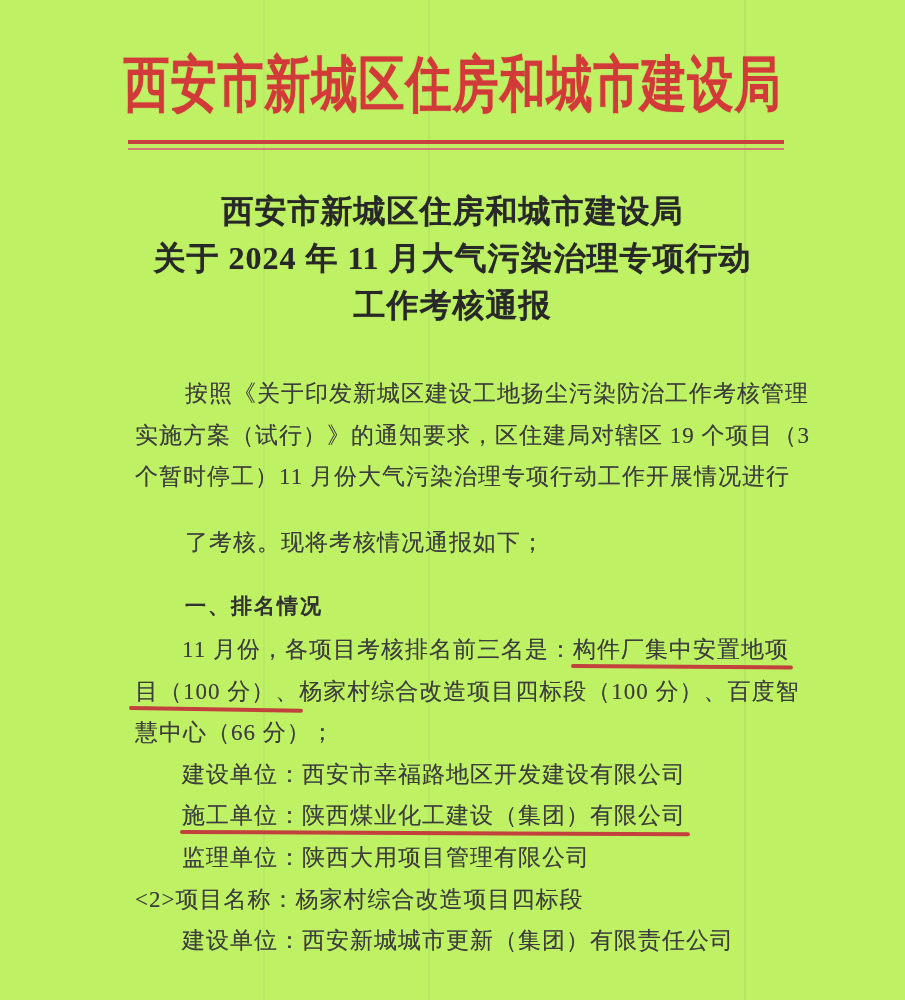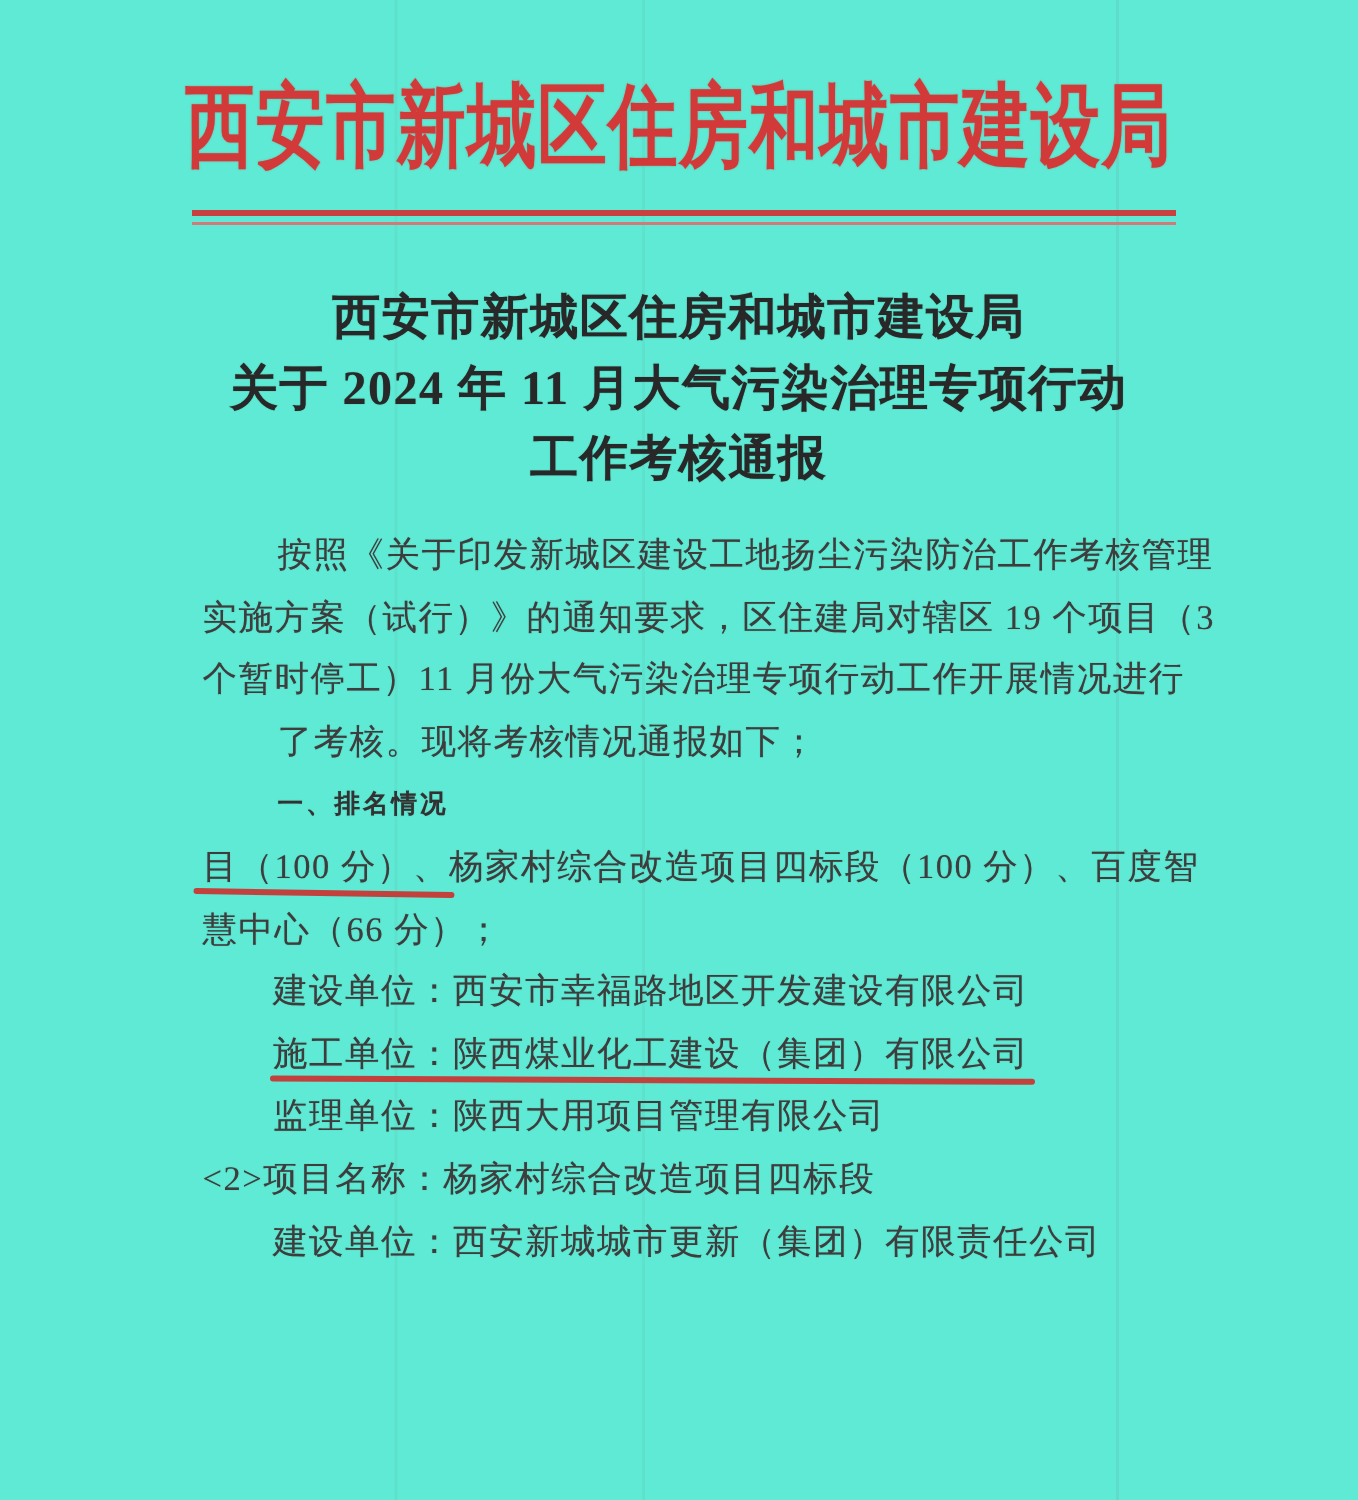--- a/index.html
+++ b/index.html
@@ -1,20 +1,20 @@
 <!DOCTYPE html>
 <html style="--header-red: #d23a3a; --rule-red: #c8403f; --rule-thin-red: #d4797a; --underline-red: #c2413d; --body-ink: #3d3d3d;"><head>
 <meta charset="utf-8">
 <style>
   html,body { margin:0; padding:0; background:#e8e8e8; }
   .page {
     position:relative;
     width:905px; height:1000px;
     margin:0 auto;
-    background:#5eead4;
+    background:#bef264;
     overflow:hidden;
     font-family:"Liberation Serif","DejaVu Serif",serif;
   }
   
   .scan-v { position:absolute; top:0; bottom:0; width:2px; background:rgba(105,105,120,0.06); }
   .sv1 { left:263px; }
   .sv2 { left:428px; }
   .sv3 { left:744px; background:rgba(105,105,120,0.10); }
 
   
@@ -45,25 +45,25 @@
 
   
   .body-text {
     position:absolute; top:349px; left:135px; width:720px;
     font-size:23px; color:var(--body-ink,#3d3d3d);
     letter-spacing:1px;
     text-shadow:0 0 0.6px rgba(70,70,70,0.5);
   }
   .bl { line-height:41.6px; white-space:nowrap; }
   .ls4 { letter-spacing:4px; }
-  .ind-p { padding-left:50px; }
+  .ind-p { padding-left:50px;margin-top:24px; }
   .ind-u { padding-left:47px; }
   .heading {
-    font-family:Liberation Serif, serif;
-    font-weight:bold; font-size:17px; color:#323232;
+    font-family:Liberation Mono, monospace;
+    font-weight:bold; font-size:21px; color:#323232;
     letter-spacing:2px;
   }
   
   .ul { position:relative; }
   .ul::after {
     content:""; position:absolute; left:-2px; right:-4px; bottom:-6px;
     height:4px; background:var(--underline-red,#c2413d); border-radius:2px;
     transform-origin:left center;
   }
   .tilt-a::after { transform:rotate(0.4deg); }
@@ -94,20 +94,21 @@
 
   <div class="body-text">
 
     <div class="bl ind-p">按照《关于印发新城区建设工地扬尘污染防治工作考核管理</div>
     <div class="bl">实施方案（试行）》的通知要求，区住建局对辖区 19 个项目（3</div>
     <div class="bl">个暂时停工）11 月份大气污染治理专项行动工作开展情况进行</div>
     <div class="bl ind-p">了考核。现将考核情况通报如下；</div>
 
     <div class="bl ind-p heading">一、排名情况</div>
 
+    <div class="bl ind-u"><span>11 月份，各项目考核排名前三名是：</span><span class="ul tilt-a">构件厂集中安置地项</span></div>
     <div class="bl"><span class="ul tilt-b">目（100 分）、</span><span>杨家村综合改造项目四标段（100 分）、百度智</span></div>
     <div class="bl">慧中心（66 分）；</div>
 
     <div class="bl ind-u">建设单位：西安市幸福路地区开发建设有限公司</div>
     <div class="bl ind-u"><span class="ul tilt-c">施工单位：陕西煤业化工建设（集团）有限公司</span></div>
     <div class="bl ind-u">监理单位：陕西大用项目管理有限公司</div>
 
     <div class="bl">&lt;2&gt;项目名称：杨家村综合改造项目四标段</div>
     <div class="bl ind-u">建设单位：西安新城城市更新（集团）有限责任公司</div>
   </div>

